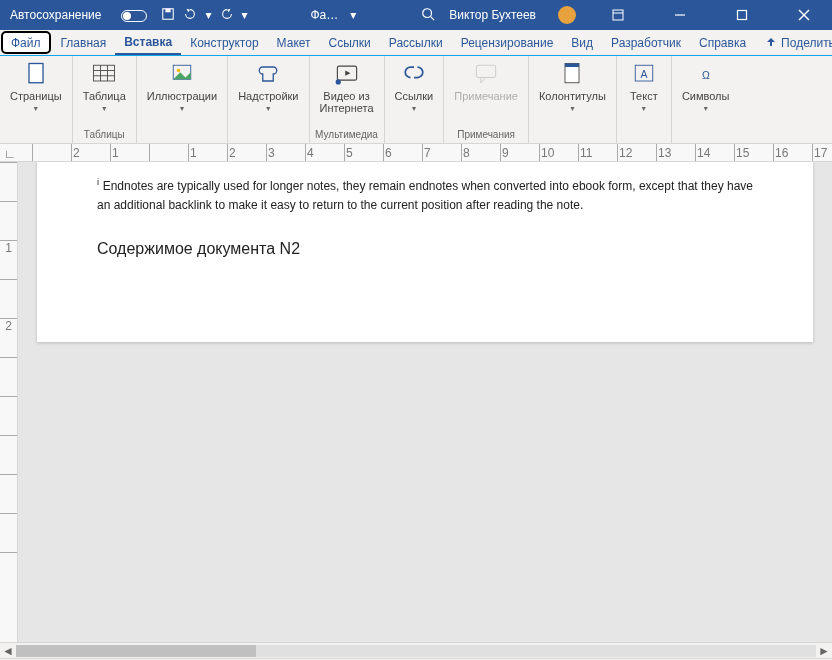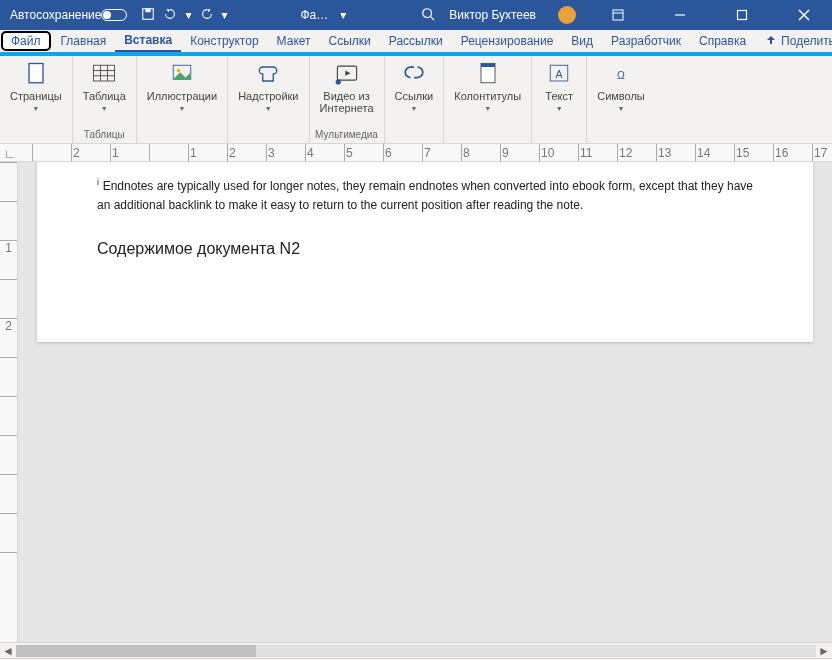--- a/index.html
+++ b/index.html
@@ -1,28 +1,28 @@
 <!DOCTYPE html>
 <html><head>
 <meta charset="utf-8">
 <style>
 *{margin:0;padding:0;box-sizing:border-box;font-family:"Segoe UI",Arial,sans-serif;font-size:12px}
 body{width:832px;height:660px;background:#fff;overflow:hidden;position:relative}
 .titlebar{height:30px;background:#2b579a;display:flex;align-items:center;color:#fff;padding:0 4px}
-.autosave{display:flex;align-items:center;gap:0;padding:0 6px}
+.autosave{display:flex;align-items:flex-end;gap:20px;padding:0 6px}
 .toggle{width:26px;height:12px;border:1px solid #fff;border-radius:6px;position:relative}
 .toggle::after{content:"";width:8px;height:8px;background:#fff;border-radius:50%;position:absolute;left:1px;top:1px}
 .qat{display:flex;gap:8px;align-items:center;padding:0 8px}
 .qat svg{width:14px;height:14px}
 .title-center{flex:1;text-align:center;display:flex;justify-content:center;gap:12px;align-items:center}
 .title-right{display:flex;align-items:center;gap:22px;padding:0 4px}
 .avatar{width:18px;height:18px;border-radius:50%;background:#e8a23d}
 .winbtn{width:40px;height:30px;display:flex;align-items:center;justify-content:center}
 .winbtn svg{width:12px;height:12px}
-.tabs{height:26px;background:#f3f2f1;display:flex;border-bottom:4px solid #0ea5e9}
+.tabs{height:26px;background:#f3f2f1;display:flex;border-bottom:1px solid #0ea5e9}
 .tab{padding:0 9px;display:flex;align-items:center;color:#2b579a;cursor:pointer;font-size:12px}
 .tab.file{background:#fff;border:2px solid #000;border-radius:5px;margin:1px;padding:0 8px}
 .tab.active{font-weight:600;border-bottom:2px solid #2b579a}
 .tab.share{margin-left:auto;color:#2b579a;padding:0 10px}
 .ribbon{height:88px;background:#f3f2f1;display:flex;border-bottom:1px solid #d6d6d6}
 .rgroup{display:flex;flex-direction:column;align-items:center;border-right:1px solid #d6d6d6;padding:2px 4px;justify-content:space-between}
 .rbtn{display:flex;flex-direction:column;align-items:center;justify-content:center;padding:2px 6px;gap:2px;min-width:46px}
 .rbtn svg{width:28px;height:28px}
 .rlabel{font-size:11px;color:#444;text-align:center;line-height:1.1}
 .glabel{font-size:10px;color:#666;padding-bottom:1px}
@@ -190,20 +190,30 @@
     <div class="rbtn">
         <svg viewBox="0 0 32 32">
           <path d="M12 20 a6 6 0 0 1 0-12 h4 M20 8 a6 6 0 0 1 0 12 h-4" fill="none" stroke="#2b579a" stroke-width="2"></path>
         </svg>
         <span class="rlabel">Ссылки</span>
         <span style="font-size:8px;color:#666">▾</span>
       </div>
     <span class="glabel">&nbsp;</span>
   </div>
   <div class="rgroup">
+    <div class="rbtn" style="opacity:0.4">
+        <svg viewBox="0 0 32 32">
+          <rect x="5" y="6" width="22" height="14" rx="2" fill="none" stroke="#888"></rect>
+          <path d="M10 20 L10 26 L16 20" fill="none" stroke="#888"></path>
+        </svg>
+        <span class="rlabel">Примечание</span>
+      </div>
+    <span class="glabel">Примечания</span>
+  </div>
+  <div class="rgroup">
     <div class="rbtn">
         <svg viewBox="0 0 32 32">
           <rect x="8" y="4" width="16" height="22" fill="#fff" stroke="#444"></rect>
           <rect x="8" y="4" width="16" height="4" fill="#2b579a"></rect>
         </svg>
         <span class="rlabel">Колонтитулы</span>
         <span style="font-size:8px;color:#666">▾</span>
       </div>
     <span class="glabel">&nbsp;</span>
   </div>

